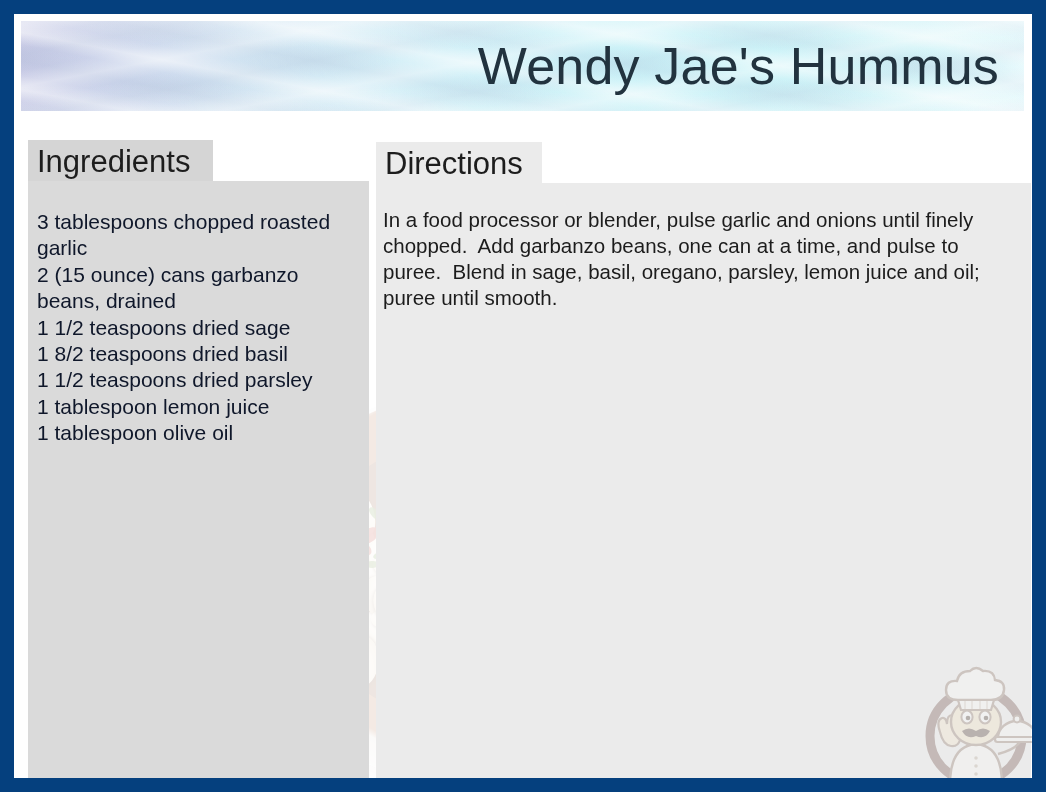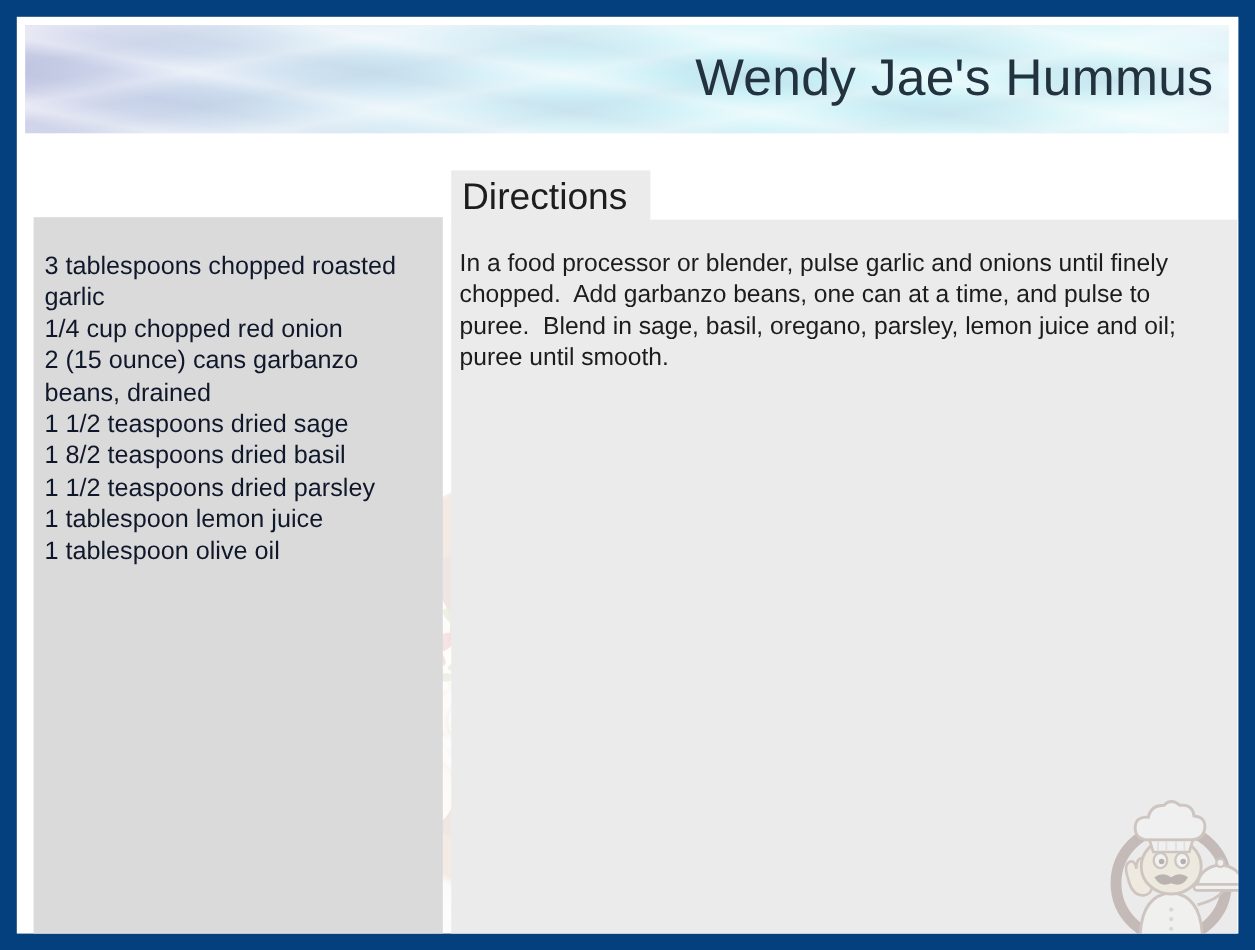--- a/index.html
+++ b/index.html
@@ -69,24 +69,24 @@
     inset: 0;
     background: linear-gradient(180deg,
       rgba(255,255,255,0.30) 0%,
       rgba(255,255,255,0.00) 30%,
       rgba(255,255,255,0.00) 70%,
       rgba(255,255,255,0.22) 100%);
     pointer-events: none;
   }
   #banner-title {
     position: absolute;
-    right: 13px;
+    right: 25px;
     top: 50%;
     transform: translateY(-50%);
-    font-size: 43px;
+    font-size: 52px;
     color: #22333f;
     white-space: nowrap;
     letter-spacing: 0.2px;
   }
 
   
   #food-photo {
     position: absolute;
     left: 205px;
     top: 360px;
@@ -505,24 +505,26 @@
         <span class="tomato" style="width: 16.19px; height: 10.0378px; left: 290.709px; top: 47.6019px; transform: rotate(-74.8154deg);"></span>
         <span class="tomato" style="width: 14.7716px; height: 9.15842px; left: 157.526px; top: 185.693px; transform: rotate(26.9935deg);"></span>
         <span class="tomato" style="width: 13.7958px; height: 8.55341px; left: 367.577px; top: 133.556px; transform: rotate(-35.368deg);"></span>
         <span class="tomato" style="width: 21.4774px; height: 13.316px; left: 105.936px; top: 161.897px; transform: rotate(52.7777deg);"></span>
         <span class="tomato" style="width: 11.2787px; height: 6.99281px; left: 125.564px; top: 201.465px; transform: rotate(-10.2979deg);"></span>
         <span class="tomato" style="width: 21.0368px; height: 13.0428px; left: 317.157px; top: 250.383px; transform: rotate(-75.9521deg);"></span>
         <span class="tomato" style="width: 20.9047px; height: 12.9609px; left: 59.5425px; top: 108.427px; transform: rotate(-38.2504deg);"></span>
       </div>
   </div>
 
+  <div id="ing-tab" class="tab">
+    <span class="tab-label">Ingredients</span>
+  </div>
   <div id="ing-panel">
     <div id="ing-list">
         <div class="ing-item">3 tablespoons chopped roasted garlic</div>
-        <div class="ing-item">1/4 cup chopped red onion</div>
         <div class="ing-item">2 (15 ounce) cans garbanzo beans, drained</div>
         <div class="ing-item">1 1/2 teaspoons dried sage</div>
         <div class="ing-item">1 8/2 teaspoons dried basil</div>
         <div class="ing-item">1 1/2 teaspoons dried parsley</div>
         <div class="ing-item">1 tablespoon lemon juice</div>
         <div class="ing-item">1 tablespoon olive oil</div>
       </div>
   </div>
 
   <div id="dir-tab" class="tab">

